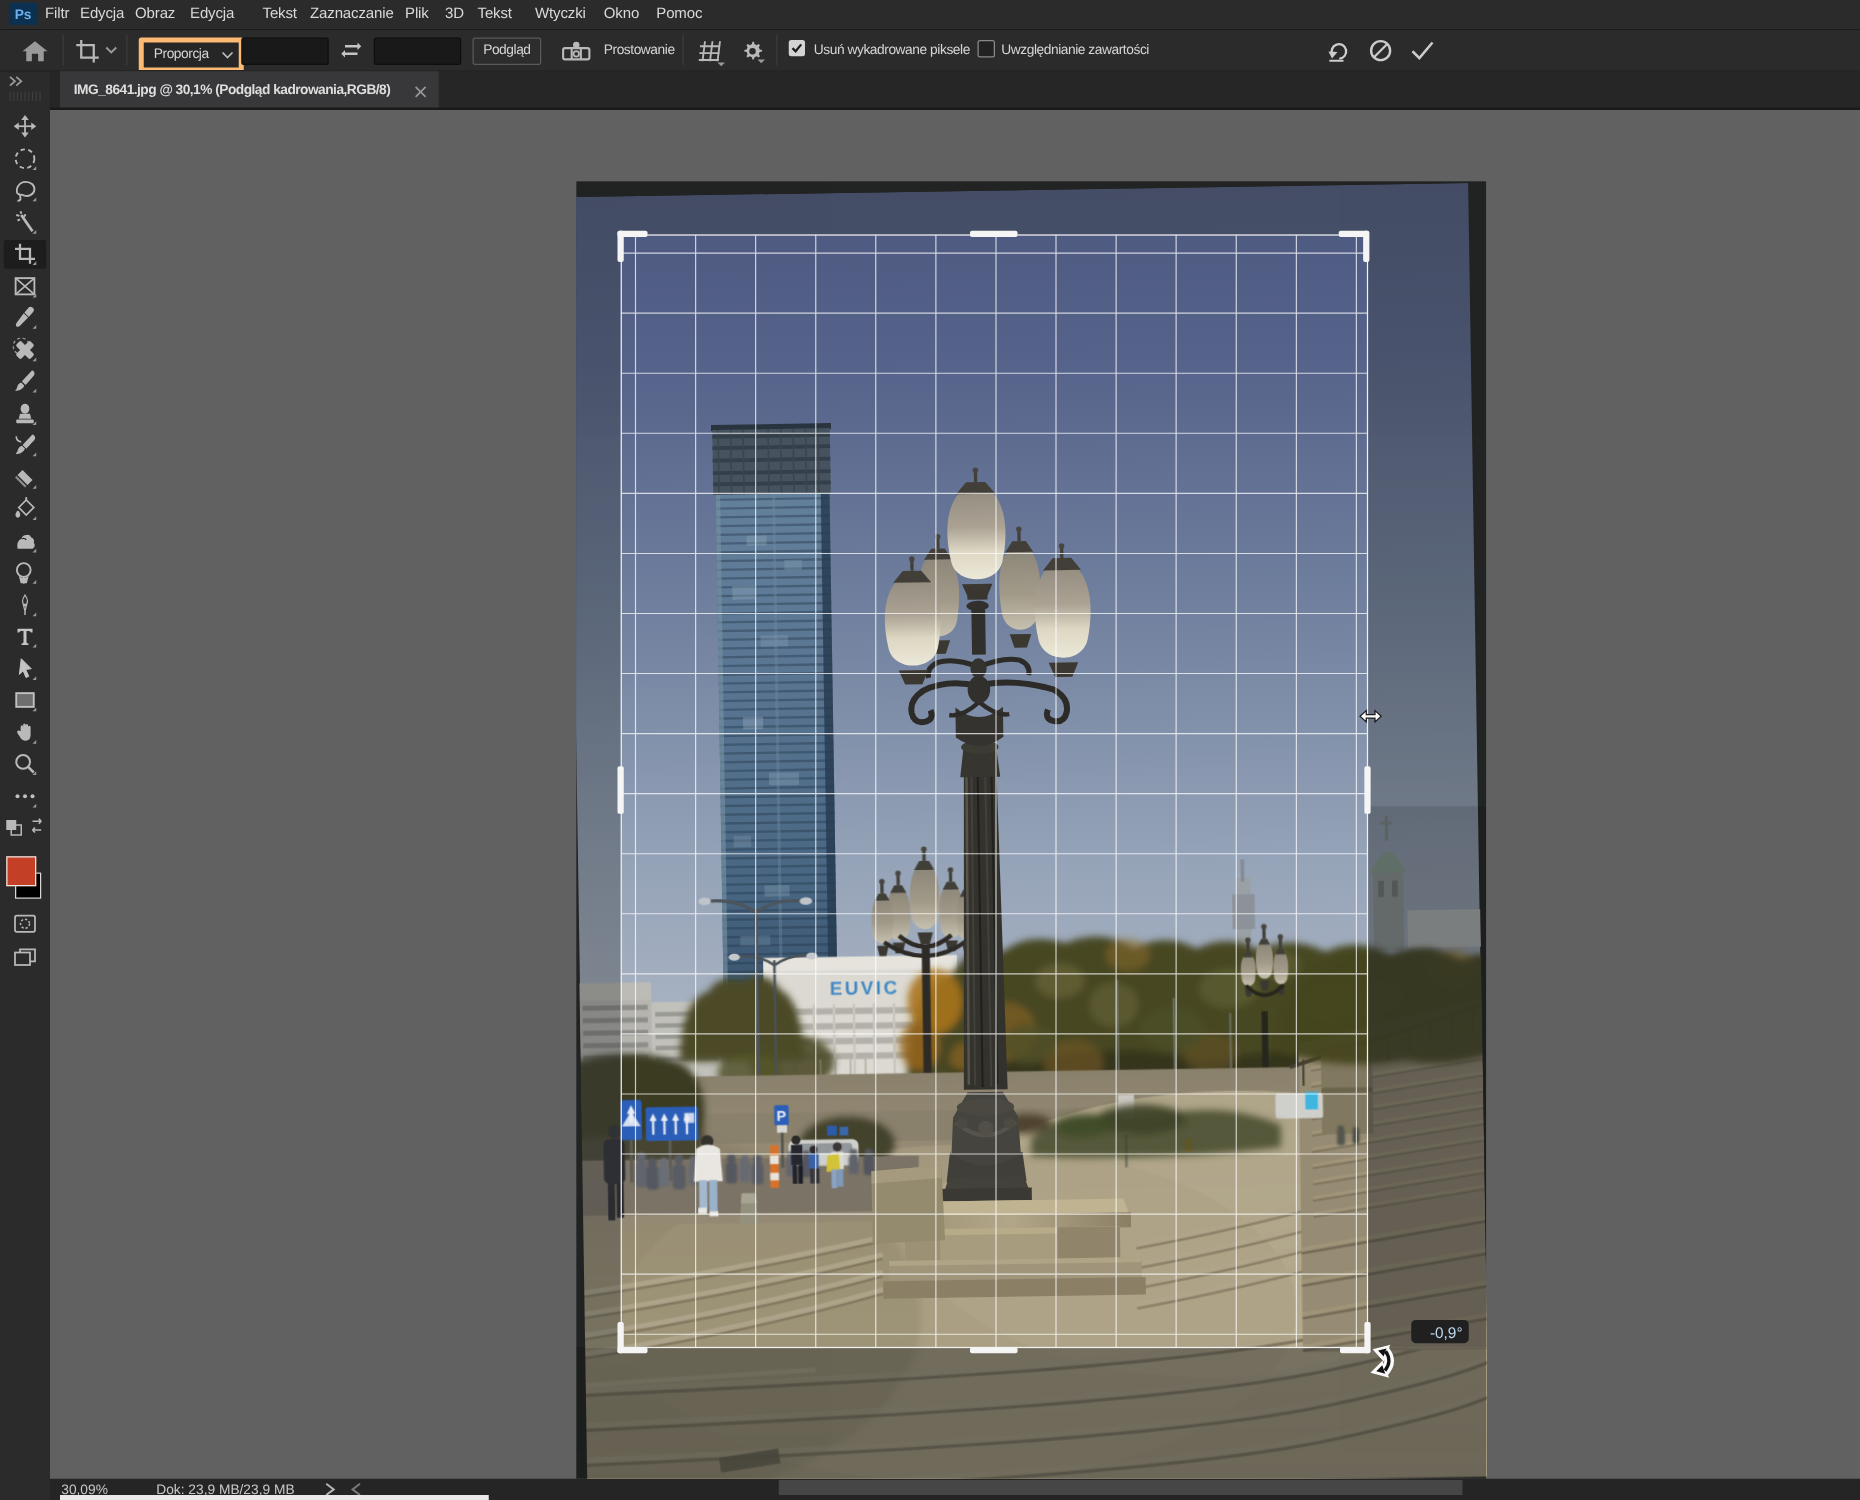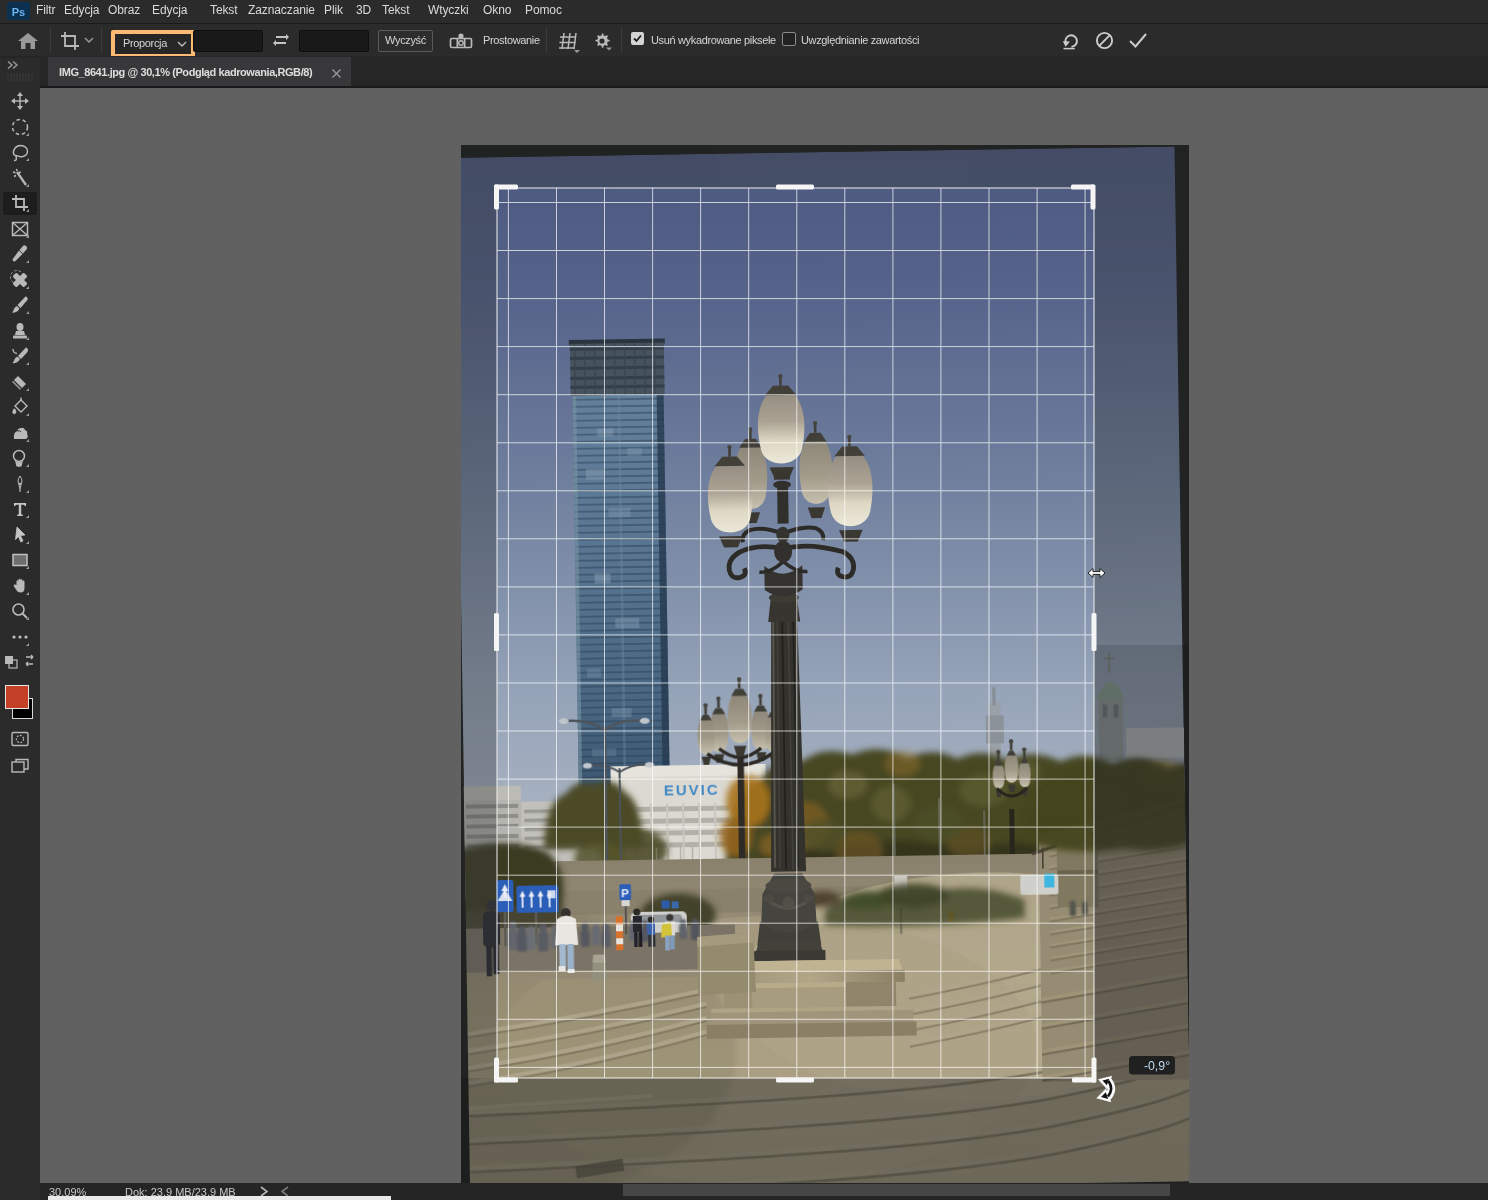--- a/index.html
+++ b/index.html
@@ -65,21 +65,21 @@
 
   <svg class="abs" style="left:272px;top:8px" width="18" height="16" viewBox="0 0 18 16">
     <g fill="#c4c4c4">
         <path d="M4 4 L14 4 L14 2 L17 5 L14 8 L14 6 L4 6 Z"></path>
         <path d="M14 10 L4 10 L4 8 L1 11 L4 14 L4 12 L14 12 Z"></path>
       </g>
   </svg>
   <div class="abs" style="left:299px;top:6px;width:68px;height:20px;background:#191919;border:1px solid #0e0e0e;border-radius:2px;"></div>
 
   <div class="abs" style="left:378px;top:6px;width:53px;height:20px;background:#2d2d2d;border:1px solid #5a5a5a;border-radius:2px;text-align:center;">
-    <span style="position:relative;top:3px;">Wyczyść</span>
+    <span style="position:relative;top:3px;">Podgląd</span>
   </div>
 
   <svg class="abs" style="left:449px;top:8px" width="24" height="18" viewBox="0 0 24 18">
     <g fill="#b9b9b9">
       <rect x="1.5" y="6.5" width="21" height="9" rx="1.5" fill="none" stroke="#b9b9b9" stroke-width="1.7"></rect>
       <rect x="7.5" y="6.5" width="1.7" height="9"></rect>
         <rect x="14.8" y="6.5" width="1.7" height="9"></rect>
       <circle cx="12" cy="11" r="2.2" fill="none" stroke="#b9b9b9" stroke-width="1.4"></circle>
       <circle cx="12" cy="4" r="2.6"></circle>
     </g>

